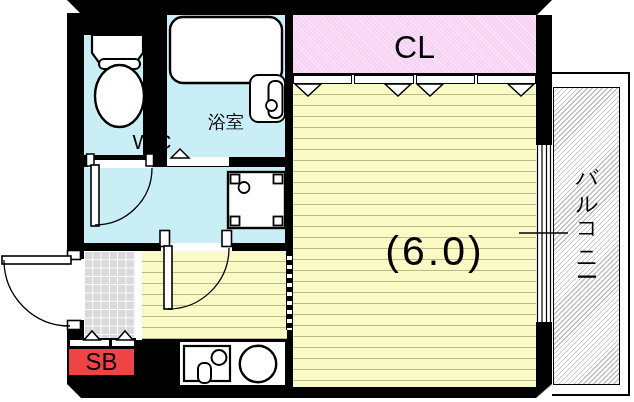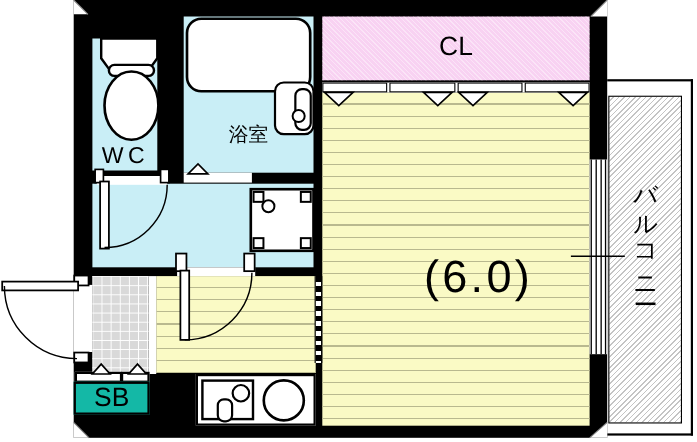--- a/index.html
+++ b/index.html
@@ -28,37 +28,37 @@
   .genkan{left:84px;top:251px;width:51px;height:89px;background-color:#d9d9d9;
     background-image:linear-gradient(to right,#fff 1px,transparent 1px),linear-gradient(to bottom,#fff 1px,transparent 1px);
     background-size:8.3px 8.3px;}
   .genkan-divider{left:135px;top:251px;width:7px;height:89px;background:#fff;}
   .dashed-boundary{left:286px;top:251px;width:7px;height:79px;box-sizing:border-box;
     border-left:1.5px solid #000;border-right:1.5px solid #000;
     background:repeating-linear-gradient(to bottom,#000 0 5px,#fff 5px 9px);}
   .step-box{background:#fff;border:2px solid #000;box-sizing:border-box;}
   .step1{left:68px;top:338px;width:43px;height:10px;}
   .step2{left:110px;top:338px;width:26px;height:10px;}
-  .shoe-box{left:67px;top:347px;width:69px;height:30px;background:#14b8a6;border:2px solid #000;box-sizing:border-box;
+  .shoe-box{left:67px;top:347px;width:69px;height:30px;background:#ef4444;border:2px solid #000;box-sizing:border-box;
     display:flex;align-items:center;justify-content:center;font-size:24px;}
   .kitchen-counter{left:178px;top:340px;width:109px;height:47px;background:#fff;border:2.5px solid #000;box-sizing:border-box;}
   .window-strip{left:536px;top:145px;width:16px;height:177px;background:#fff;}
   .opening{background:#fff;}
   .open-entrance{left:67px;top:259px;width:17px;height:61px;}
   .open-wc{left:88px;top:160px;width:64px;height:8px;}
   .open-bathdoor{left:167px;top:157px;width:62px;height:9px;}
   .open-hall{left:161px;top:243px;width:71px;height:8px;}
   
   .closet-doors{left:293px;top:75px;width:243px;height:9px;background:#fff;display:flex;gap:2px;}
   .closet-doors .panel{flex:1;background:#fff;border:1.6px solid #000;box-sizing:border-box;}
   
   .label{position:absolute;text-align:center;white-space:nowrap;}
-  .lbl-cl{left:293px;top:29px;width:243px;font-size:24px;}
+  .lbl-cl{left:293px;top:29px;width:243px;font-size:32px;}
   .lbl-bath{left:167px;top:110px;width:118px;font-size:18px;}
-  .lbl-wc{left:84px;top:130px;width:60px;font-size:21px;letter-spacing:4px;}
+  .lbl-wc{left:84px;top:130px;width:60px;font-size:21px;letter-spacing:4px;padding-left:40px;}
   .lbl-room{left:293px;top:162px;width:243px;font-size:44px;letter-spacing:9px;padding-left:5px;box-sizing:border-box;}
   .lbl-size{left:293px;top:228px;width:284px;font-size:41px;letter-spacing:3px;}
   .lbl-genkan{left:84px;top:278px;width:52px;font-size:24px;}
   .lbl-balcony{left:572px;top:153px;width:30px;height:220px;font-size:22px;letter-spacing:3px;
     writing-mode:vertical-rl;text-orientation:mixed;text-align:left;}
   .overlay{left:0;top:0;width:634px;height:402px;pointer-events:none;}
 </style>
 </head>
 <body>
 

